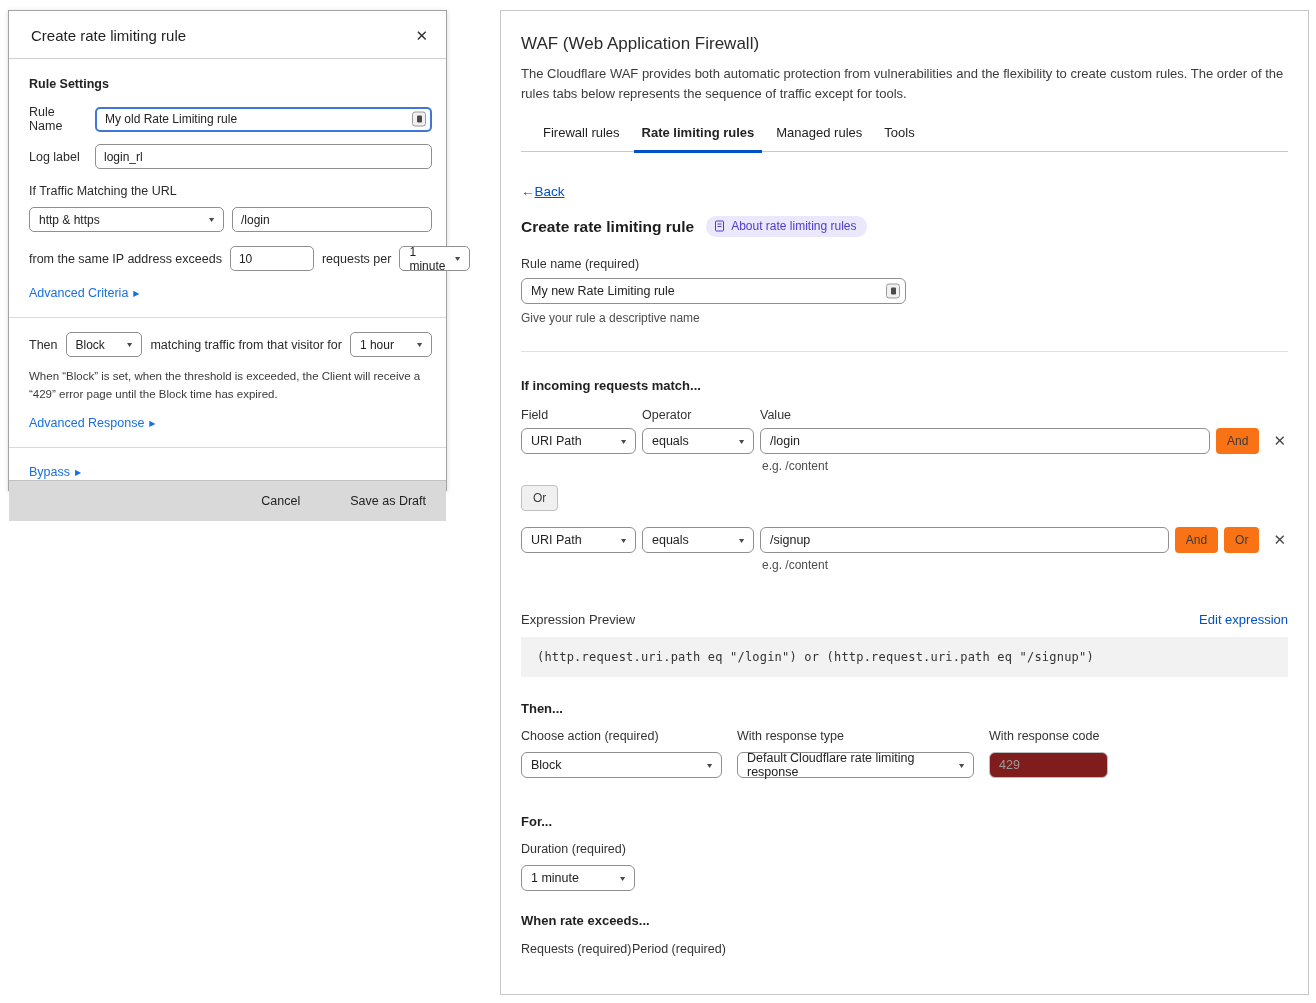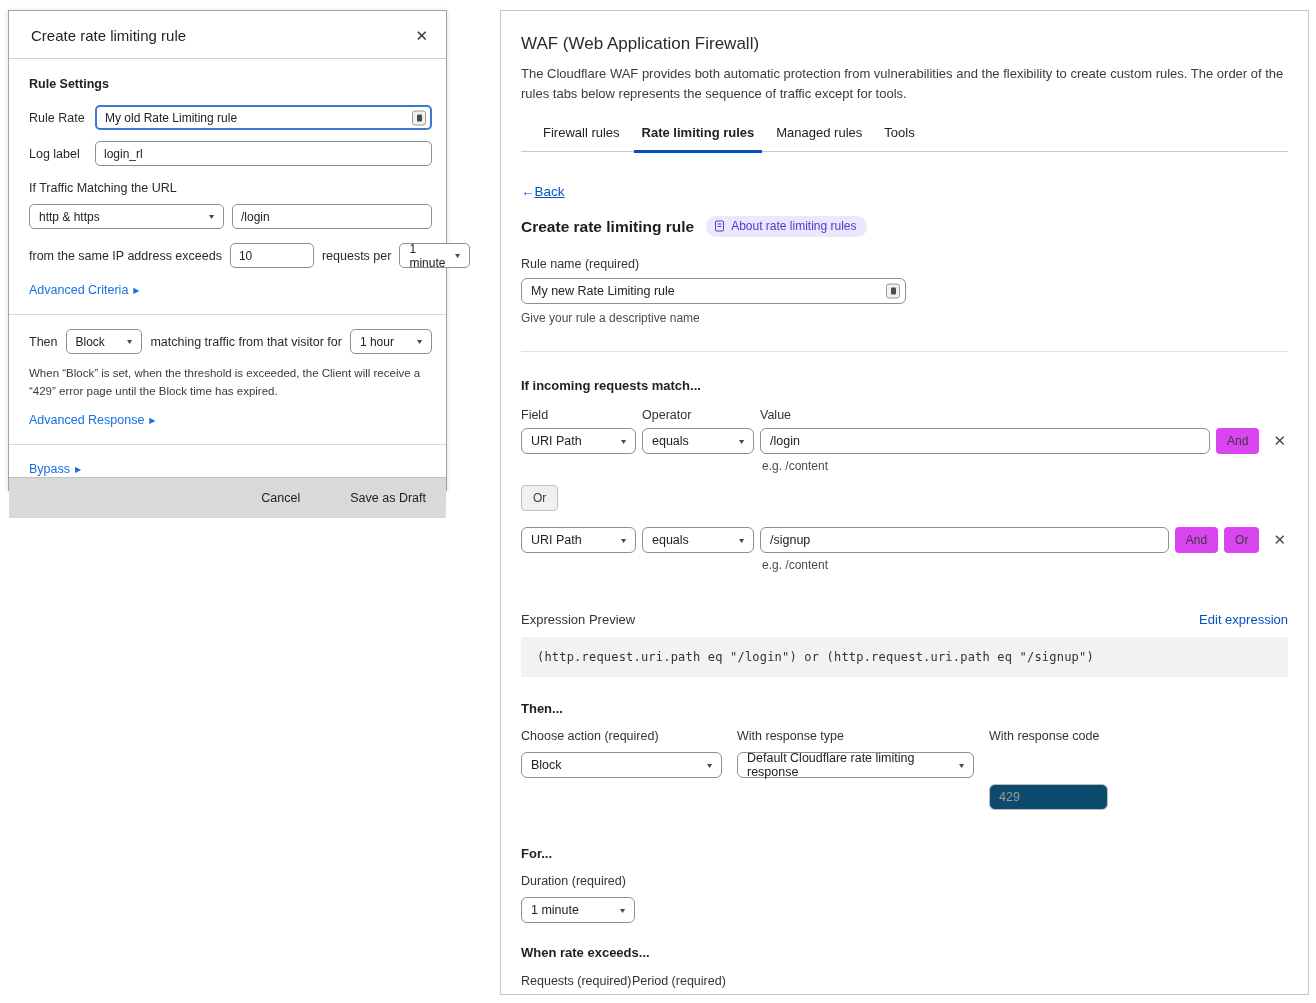--- a/index.html
+++ b/index.html
@@ -59,53 +59,53 @@
   .rp-sel { height:26px; border:1px solid #8f8f8f; border-radius:6px; padding:0 9px; font-size:12.5px; color:#222;
             background:#fff; display:inline-flex; align-items:center; cursor:pointer; flex:none; }
   .rp-sel::after { content:"▼"; font-size:7px; color:#4a4a4a; margin-left:auto; padding-left:8px; transform:scaleX(1.25); }
   .panel-divider { border:none; border-top:1px solid #e0e0e0; margin:26px 0 0; }
   .sect-heading { font-size:13px; font-weight:700; color:#1f1f1f; }
   .cond-head { display:flex; gap:6px; margin-top:15px; }
   .cond-head .c1 { width:115px; } .cond-head .c2 { width:112px; }
   .cond-row { display:flex; align-items:center; gap:6px; margin-top:6px; }
   .cond-row .w-field { width:115px;text-align:right; } .cond-row .w-op { width:112px; }
   .cond-row .w-value { flex:1; }
-  .btn-gray { background:#d946ef; border:none; border-radius:4px; padding:6px 11px; font-size:12px; color:#3b3b3b;
+  .btn-gray { background:#f97316; border:none; border-radius:4px; padding:6px 11px; font-size:12px; color:#3b3b3b;
               font-family:inherit; cursor:pointer; flex:none; }
   .btn-outline { background:#f0f0f0; border:1px solid #c0c0c0; border-radius:4px; padding:5px 11px; font-size:12px;
                  color:#3b3b3b; font-family:inherit; cursor:pointer; }
   .x-btn { background:none; border:none; font-size:15px; color:#4a4a4a; cursor:pointer; padding:0 2px; margin-left:6px; }
   .cond-hint { margin:5px 0 0 241px; }
   .expr-row { display:flex; align-items:center; justify-content:space-between; margin-top:40px; }
   .link-right { color:#0051c3; font-size:13px; cursor:pointer; }
   .code-block { background:#f2f2f2; margin-top:10px; padding:13px 16px; font-family:"DejaVu Sans Mono", monospace;
                 font-size:12px; color:#333; letter-spacing:.2px; }
   .col3 { display:flex; gap:15px; margin-top:13px; }
   .col { display:flex; flex-direction:column; gap:9px; }
   .col-a { width:201px; } .col-b { width:237px; } .col-c { width:119px; }
-  .rp-input.disabled { background:#0c4a6e; color:#9c9c9c; border-color:#bdbdbd;margin-top:32px; }
+  .rp-input.disabled { background:#7f1d1d; color:#9c9c9c; border-color:#bdbdbd; }
   .stack { display:flex; flex-direction:column; gap:9px; }
   .label-pair { display:flex; margin-top:14px; }
   .label-pair .lp1 { width:111px; }
 </style>
 </head>
 <body>
 
 <div class="stage">
 
   <div class="dialog">
     <div class="dialog-header">
       <span class="dialog-title">Create rate limiting rule</span>
       <button class="close-btn">✕</button>
     </div>
     <div class="dialog-body">
       <div class="sec-title">Rule Settings</div>
 
       <div class="frow">
-        <span class="flabel">Rule Rate</span>
+        <span class="flabel">Rule Name</span>
         <span class="tf-wrap">
           <input class="tf tf-focused" type="text" value="My old Rate Limiting rule" style="">
           <span class="autofill-icon"></span>
         </span>
       </div>
 
       <div class="frow">
         <span class="flabel">Log label</span>
         <span class="tf-wrap">
           <input class="tf" type="text" value="login_rl" style="">

